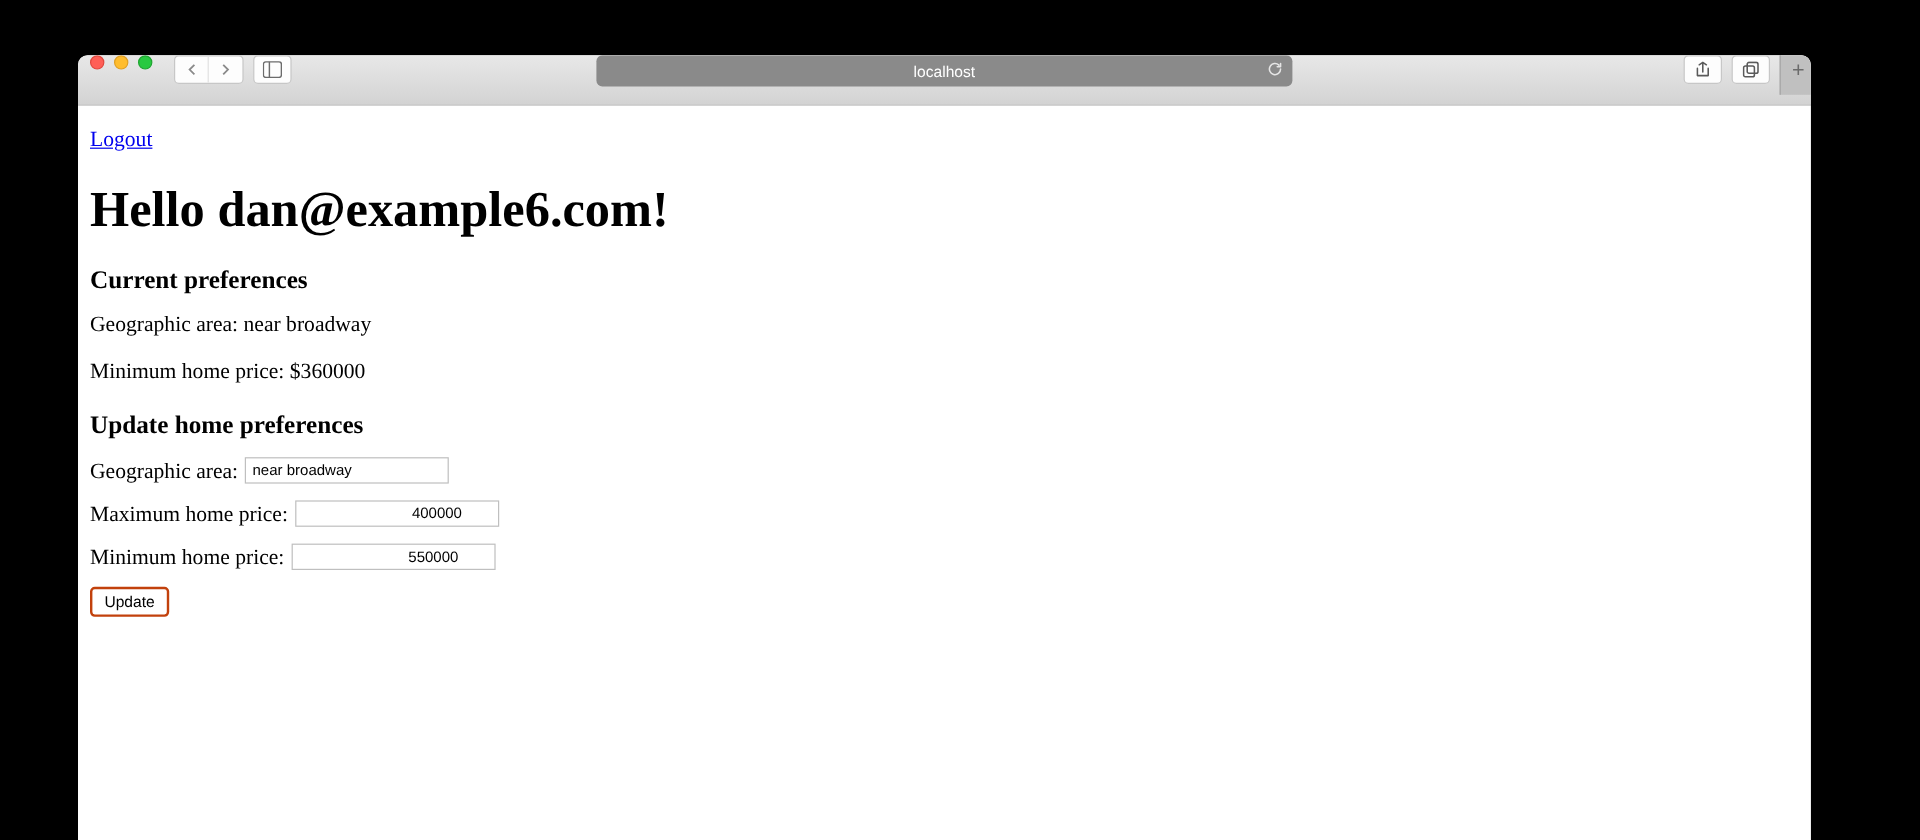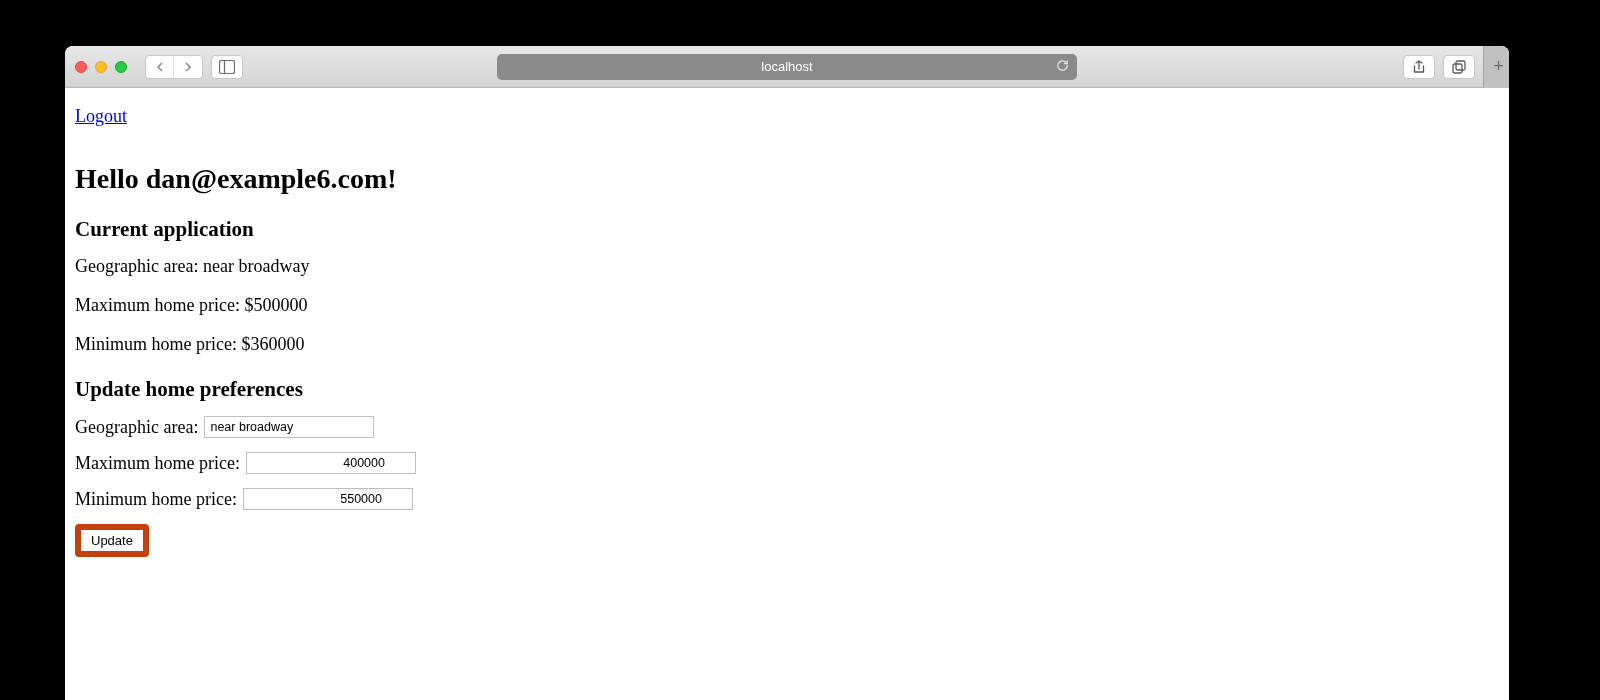--- a/index.html
+++ b/index.html
@@ -23,21 +23,21 @@
       box-shadow: 0 10px 40px rgba(0,0,0,0.5);
       overflow: hidden;
       display: flex;
       flex-direction: column;
     }
     .toolbar {
       height: 42px;
       background: linear-gradient(#e8e8e8, #d3d3d3);
       border-bottom: 1px solid #b7b7b7;
       display: flex;
-      align-items: center;
+      align-items: flex-start;
       padding: 0 10px;
       gap: 8px;
       position: relative;
     }
     .traffic-lights {
       display: flex;
       gap: 8px;
       margin-right: 10px;
     }
     .dot { width: 12px; height: 12px; border-radius: 50%; }
@@ -136,21 +136,21 @@
       flex: 1;
       background: #fff;
       padding: 8px 10px;
       font-family: "Times New Roman", Times, serif;
       font-size: 18px;
       color: #000;
       overflow: auto;
     }
     .content p { margin: 10px 0 18px 0; }
     .content a { color: #0000ee; text-decoration: underline; font-family: Liberation Serif, serif; }
-    .content h1 { font-size: 28px; font-weight: bold; margin: 36px 0 16px 0; }
+    .content h1 { font-size: 42px; font-weight: bold; margin: 24px 0 16px 0; }
     .content h2 { font-size: 21px; font-weight: bold; margin: 22px 0 14px 0; }
     .form-row { margin: 14px 0; display: flex; align-items: center; gap: 6px; }
     .form-row label { font-family: "Times New Roman", Times, serif; font-size: 18px; }
     .form-row input[type="text"] {
       font-family: Arial, sans-serif;
       font-size: 12.5px;
       padding: 3px 5px;
       border: 1px solid #bfbfbf;
       width: 170px;
       height: 22px;
@@ -162,21 +162,21 @@
       border: 1px solid #bfbfbf;
       width: 170px;
       height: 22px;
       text-align: right;
     }
     .update-btn {
       font-family: Arial, sans-serif;
       font-size: 13px;
       padding: 3px 10px;
       background: #fff;
-      border: 6px solid #c2410c;
+      border: 2px solid #c2410c;
       border-radius: 4px;
       cursor: pointer;
       text-align: center;
     }
   </style>
 </head>
 <body>
 
 <div class="browser-window">
   <div class="toolbar">
@@ -228,32 +228,27 @@
           </svg>
       </div>
       <div class="new-tab-area">+</div>
     </div>
   </div>
 
   <div class="content">
     <p><a href="#">Logout</a></p>
     <h1>Hello dan@example6.com!</h1>
 
-    <h2>Current application</h2>
+    <h2>Current preferences</h2>
     <p>
       <span>Geographic area:</span>
       <span> </span>
       <span>near broadway</span>
     </p>
     <p>
-      <span>Maximum home price:</span>
-      <span> </span>
-      <span>$500000</span>
-    </p>
-    <p>
       <span>Minimum home price:</span>
       <span> </span>
       <span>$360000</span>
     </p>
 
     <h2>Update home preferences</h2>
 
     <div class="form-row">
       <label>Geographic area:</label>
       <input type="text" value="near broadway" style="">

